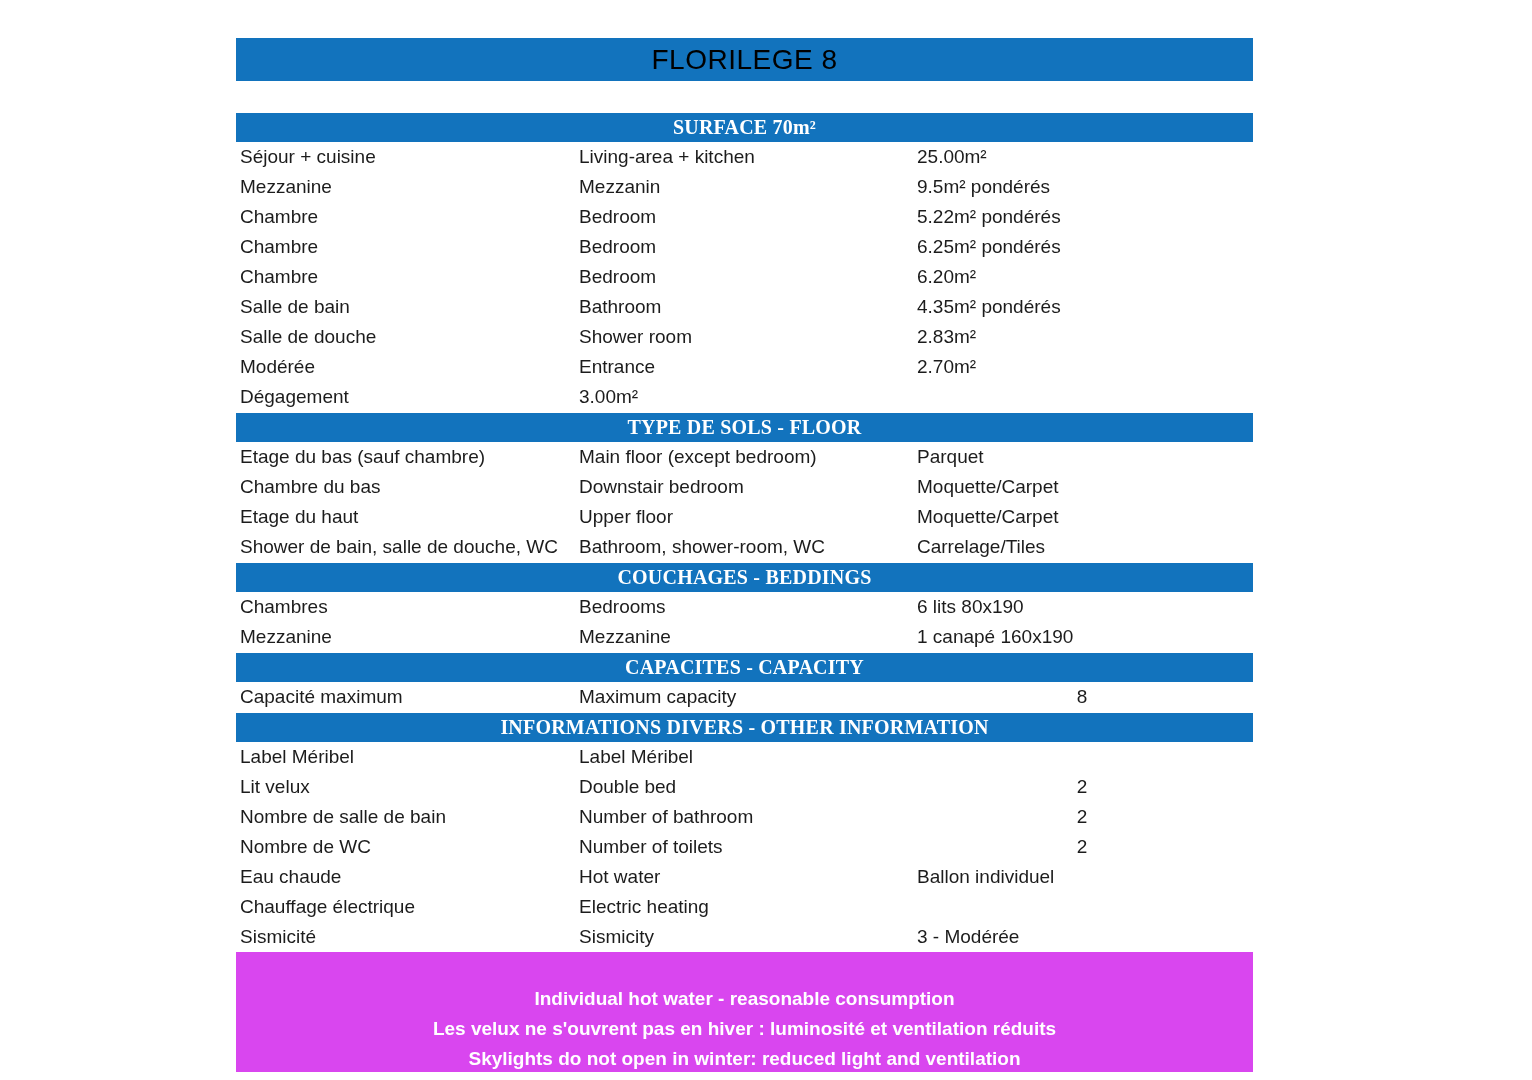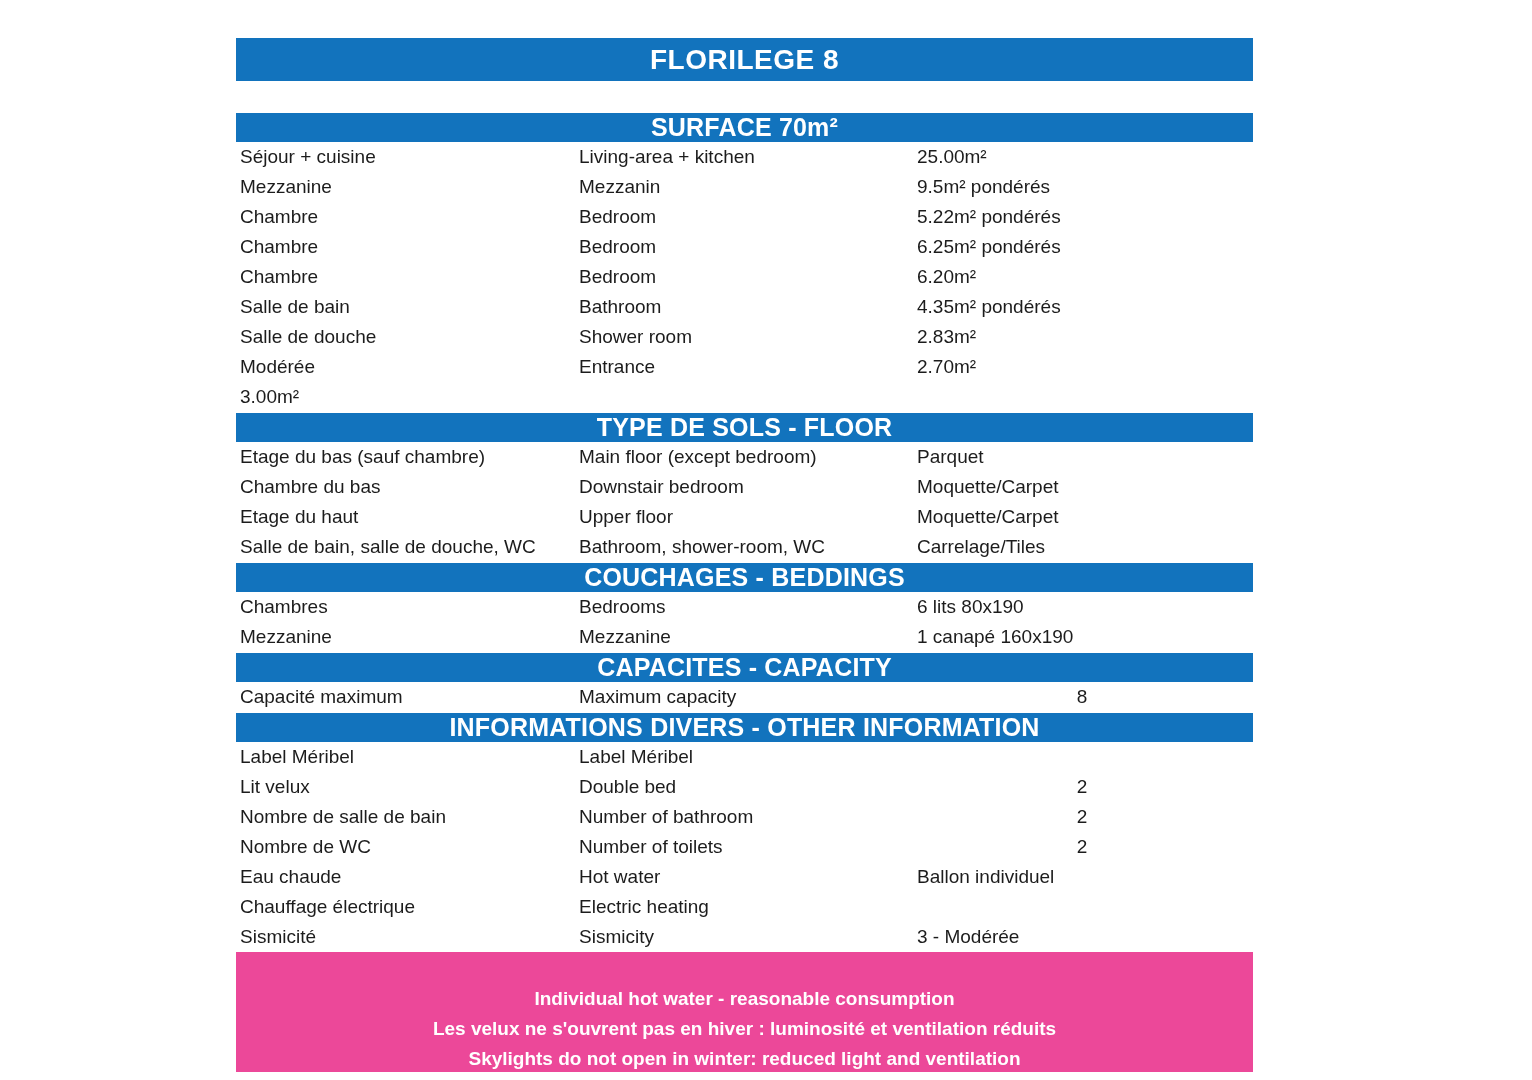--- a/index.html
+++ b/index.html
@@ -16,62 +16,63 @@
   }
   .sheet {
     position: absolute;
     left: 236px;
     top: 38px;
     width: 1017px;
   }
   .title-bar {
     height: 43px;
     background: #1273bd;
-    color: #ffffff;
-    font-weight: bold;
+    color: #000000;
+    font-weight: normal;
     font-size: 28px;
     letter-spacing: 0.5px;
     display: flex;
     align-items: center;
     justify-content: center;
   }
   .spacer {
     height: 31px;
   }
   .section-header {
     height: 29px;
     margin-top: 1px;
     background: #1273bd;
     color: #ffffff;
     font-weight: bold;
-    font-size: 25px;
+    font-size: 20px;
     display: flex;
     align-items: center;
     justify-content: center;
     letter-spacing: 0.2px;
+    font-family: Liberation Serif, serif;
   }
   .row {
     height: 30px;
     display: grid;
     grid-template-columns: 339px 338px 135px 60px 1fr;
     align-items: center;
     padding-left: 4px;
     font-size: 19px;
     color: #1c1c1c;
   }
   .cell {
     white-space: nowrap;
     overflow: visible;
   }
   .cell-num {
     text-align: center;
   }
   .footer {
     height: 120px;
-    background: #ec4899;
+    background: #d946ef;
     color: #ffffff;
     font-weight: bold;
     font-size: 19px;
     text-align: center;
     padding-top: 32px;
     box-sizing: border-box;
   }
   .footer-line {
     height: 30px;
     line-height: 30px;
@@ -127,20 +128,21 @@
         <div class="cell cell-value">2.83m²</div>
         <div class="cell cell-num"></div>
       </div>
       <div class="row">
         <div class="cell cell-fr">Modérée</div>
         <div class="cell cell-en">Entrance</div>
         <div class="cell cell-value">2.70m²</div>
         <div class="cell cell-num"></div>
       </div>
       <div class="row">
+        <div class="cell cell-fr">Dégagement</div>
         <div class="cell cell-value">3.00m²</div>
         <div class="cell cell-num"></div>
       </div>
       <div class="section-header">TYPE DE SOLS - FLOOR</div>
       <div class="row">
         <div class="cell cell-fr">Etage du bas (sauf chambre)</div>
         <div class="cell cell-en">Main floor (except bedroom)</div>
         <div class="cell cell-value">Parquet</div>
         <div class="cell cell-num"></div>
       </div>
@@ -150,21 +152,21 @@
         <div class="cell cell-value">Moquette/Carpet</div>
         <div class="cell cell-num"></div>
       </div>
       <div class="row">
         <div class="cell cell-fr">Etage du haut</div>
         <div class="cell cell-en">Upper floor</div>
         <div class="cell cell-value">Moquette/Carpet</div>
         <div class="cell cell-num"></div>
       </div>
       <div class="row">
-        <div class="cell cell-fr">Salle de bain, salle de douche, WC</div>
+        <div class="cell cell-fr">Shower de bain, salle de douche, WC</div>
         <div class="cell cell-en">Bathroom, shower-room, WC</div>
         <div class="cell cell-value">Carrelage/Tiles</div>
         <div class="cell cell-num"></div>
       </div>
       <div class="section-header">COUCHAGES - BEDDINGS</div>
       <div class="row">
         <div class="cell cell-fr">Chambres</div>
         <div class="cell cell-en">Bedrooms</div>
         <div class="cell cell-value">6 lits 80x190</div>
         <div class="cell cell-num"></div>

